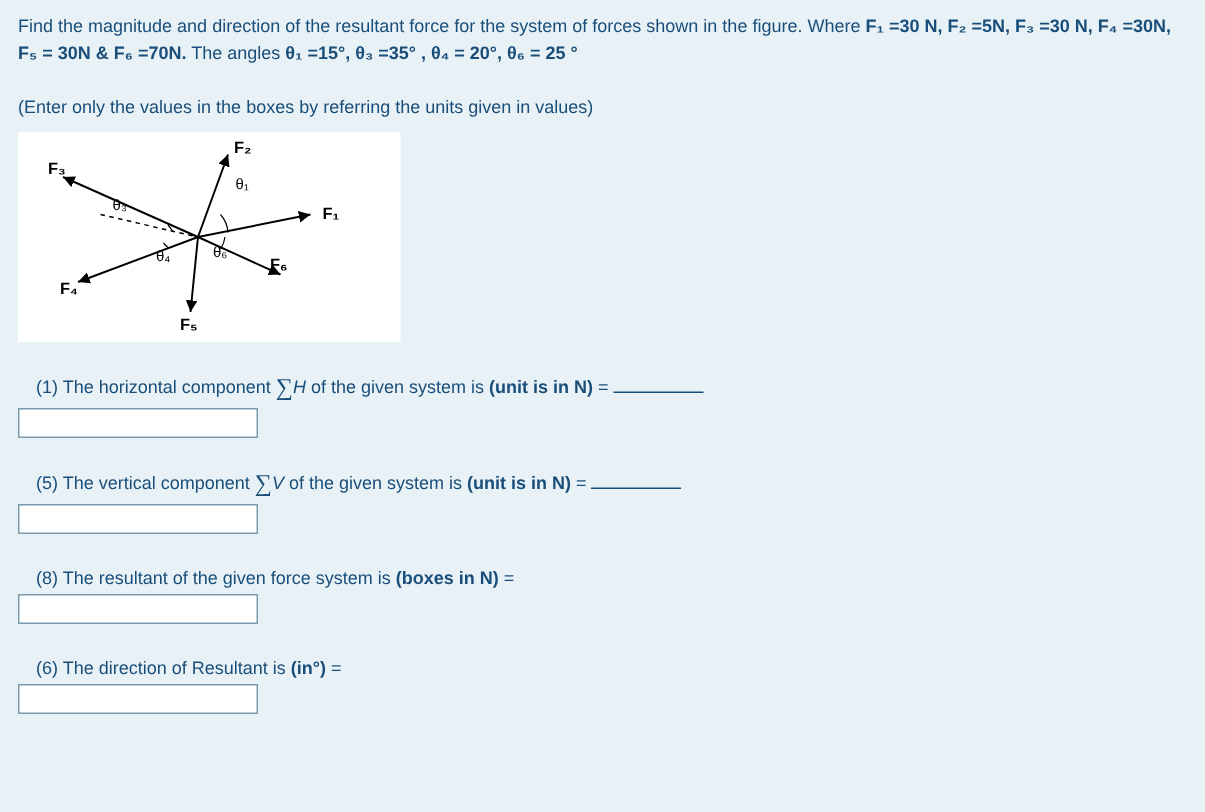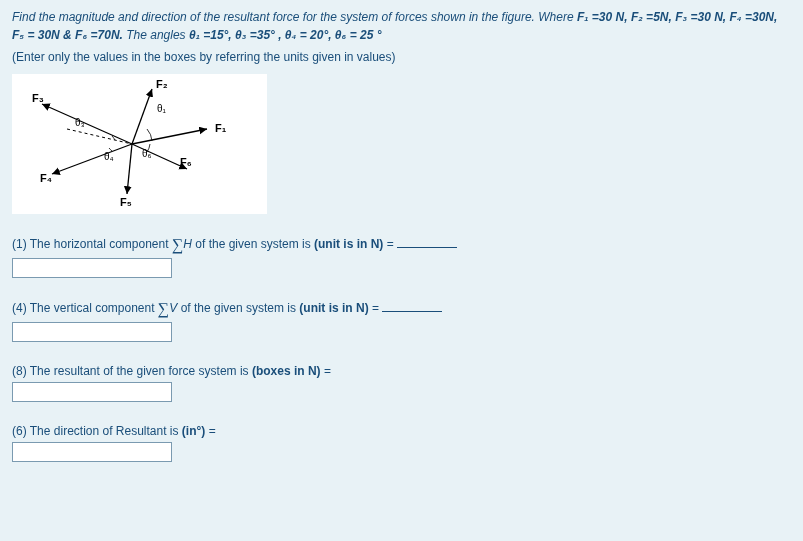--- a/index.html
+++ b/index.html
@@ -4,32 +4,32 @@
   <style>
     * { margin: 0; padding: 0; box-sizing: border-box; }
     body {
       background: #e8f2f6;
       font-family: Arial, sans-serif;
       font-size: 12px;
       color: #1a4e7a;
       padding: 8px 12px;
       width: 803px;
     }
-    .problem-text { margin-bottom: 6px; line-height: 1.5; font-style: italic; }
+    .problem-text { margin-bottom: 20px; line-height: 1.5; }
     .problem-text b { font-weight: bold; }
     .instruction { margin-bottom: 10px; }
     .figure-box {
       background: #fff;
       width: 255px;
       height: 140px;
       margin: 4px 0 14px 0;
       position: relative;
     }
     .figure-svg { width: 100%; height: 100%; }
-    .question-row { margin: 22px 0 4px 0; }
+    .question-row { margin: 22px 0 4px 12px; }
     .sigma { font-size: 16px; vertical-align: middle; font-family: 'Times New Roman', serif; }
     .answer-input {
       width: 160px;
       height: 20px;
       border: 1px solid #7a9ab0;
       background: #fff;
       margin: 4px 0 0 0;
       display: block;
       padding: 2px 4px;
       font-size: 12px;
@@ -91,21 +91,21 @@
   <span>(1) The horizontal component </span>
   <span class="sigma">∑</span><i>H</i>
   <span> of the given system is  </span>
   <b>(unit is in N)</b>
   <span> = </span>
   <span class="blank-line"></span>
 </div>
 <input type="text" class="answer-input" style="">
 
 <div class="question-row">
-  <span>(4) The vertical component </span>
+  <span>(5) The vertical component </span>
   <span class="sigma">∑</span><i>V</i>
   <span> of the given system is </span>
   <b>(unit is in N)</b>
   <span> = </span>
   <span class="blank-line"></span>
 </div>
 <input type="text" class="answer-input" style="">
 
 <div class="question-row">
   <span>(8) The resultant of the given force system is </span>

